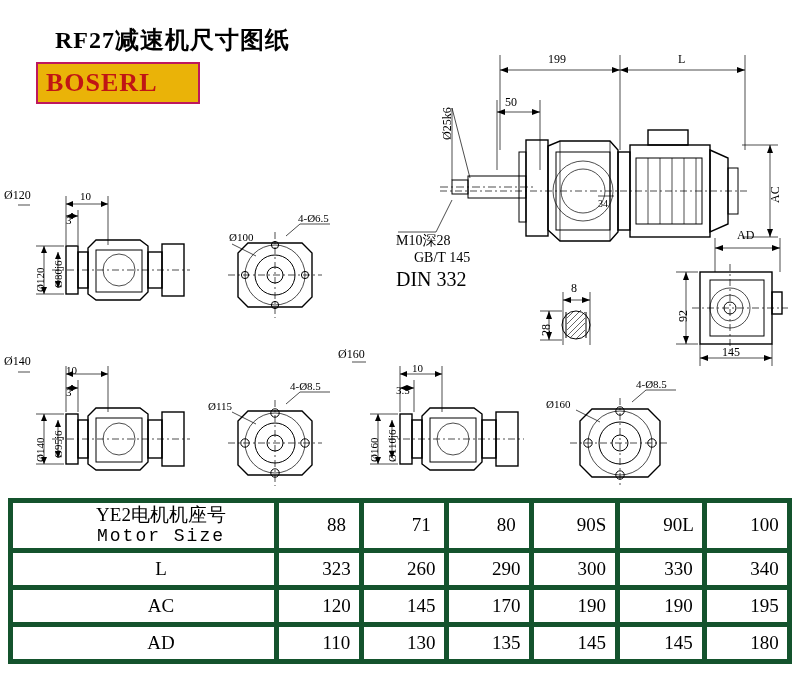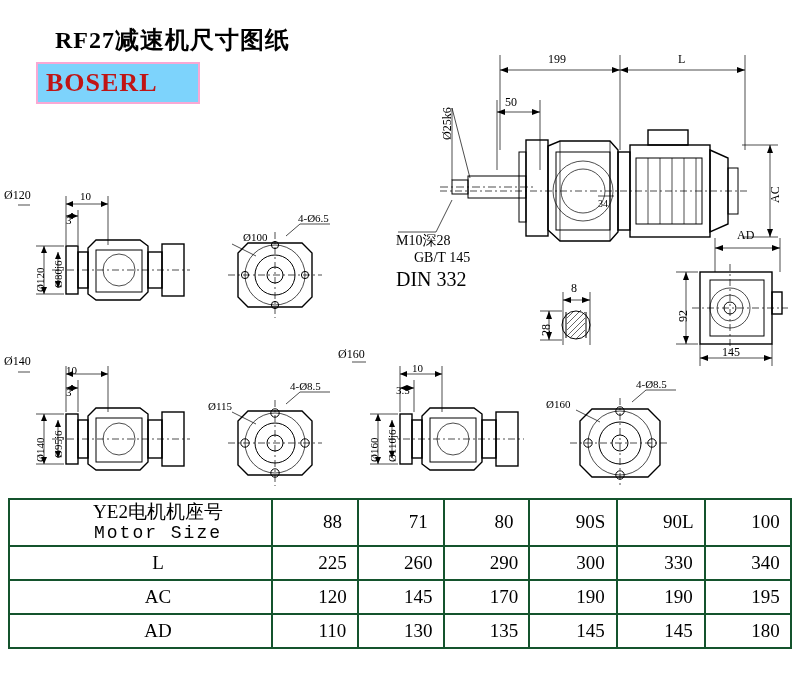--- a/index.html
+++ b/index.html
@@ -15,21 +15,21 @@
 
   
   .title{
     position:absolute;left:55px;top:24px;
     font-family:"Liberation Serif",serif;
     font-size:24px;font-weight:bold;letter-spacing:1px;
   }
   
   .logo-box{
     position:absolute;left:36px;top:62px;width:160px;height:38px;
-    border:2px solid #f9a8d4;background:#7dd3fc;
+    border:2px solid #be185d;background:#eab308;
   }
   .logo-text{
     position:absolute;left:8px;top:4px;
     font-family:"Liberation Serif",serif;
     font-weight:bold;font-size:26px;color:#c01515;letter-spacing:1px;
   }
 
   
   .lbl{position:absolute;font-size:12px;font-family:"Liberation Serif",serif;white-space:nowrap;}
   .lbl.s{font-size:11px;}
@@ -43,21 +43,21 @@
   .thin{stroke:#000;stroke-width:0.7;fill:none;}
   .dash{stroke:#000;stroke-width:0.7;fill:none;stroke-dasharray:7 3 2 3;}
   .hatch{fill:#000;}
 
   
   .tbl{
     position:absolute;left:8px;top:498px;width:784px;
     border-collapse:collapse;
   }
   .tbl td{
-    border:2px solid #14532d;
+    border:5px solid #14532d;
     text-align:center;
     font-size:19px;
     font-family:"Liberation Serif",serif;
     height:30px;
     padding-left:36px;
   }
   .tbl td.head{
     width:224px;
     font-size:19px;
     line-height:1.15;
@@ -356,21 +356,21 @@
 
   <div class="lbl" style="left:737px;top:228px;">AD</div>
   <div class="vlbl" style="left:676px;top:322px;">92</div>
   <div class="lbl" style="left:722px;top:345px;">145</div>
 
   <div class="lbl" style="left:4px;top:188px;">Ø120</div>
   <div class="lbl s" style="left:80px;top:190px;">10</div>
   <div class="lbl s" style="left:66px;top:214px;">3</div>
   <div class="vlbl s" style="left:34px;top:292px;">Ø120</div>
   <div class="vlbl s" style="left:52px;top:288px;">Ø80j6</div>
-  <div class="lbl s" style="left:224px;top:231px;padding-left:19px;">Ø100</div>
+  <div class="lbl s" style="left:210px;top:231px;padding-left:19px;">Ø100</div>
   <div class="lbl s" style="left:298px;top:212px;">4-Ø6.5</div>
 
   <div class="lbl" style="left:4px;top:354px;">Ø140</div>
   <div class="lbl s" style="left:66px;top:364px;">10</div>
   <div class="lbl s" style="left:66px;top:386px;">3</div>
   <div class="vlbl s" style="left:34px;top:462px;">Ø140</div>
   <div class="vlbl s" style="left:52px;top:458px;">Ø95j6</div>
   <div class="lbl s" style="left:208px;top:400px;">Ø115</div>
   <div class="lbl s" style="left:290px;top:380px;">4-Ø8.5</div>
 
@@ -391,21 +391,21 @@
         </td>
         <td>88</td>
         <td>71</td>
         <td>80</td>
         <td>90S</td>
         <td>90L</td>
         <td>100</td>
       </tr>
       <tr>
         <td>L</td>
-        <td>225</td>
+        <td>323</td>
         <td>260</td>
         <td>290</td>
         <td>300</td>
         <td>330</td>
         <td>340</td>
       </tr>
       <tr>
         <td>AC</td>
         <td>120</td>
         <td>145</td>

